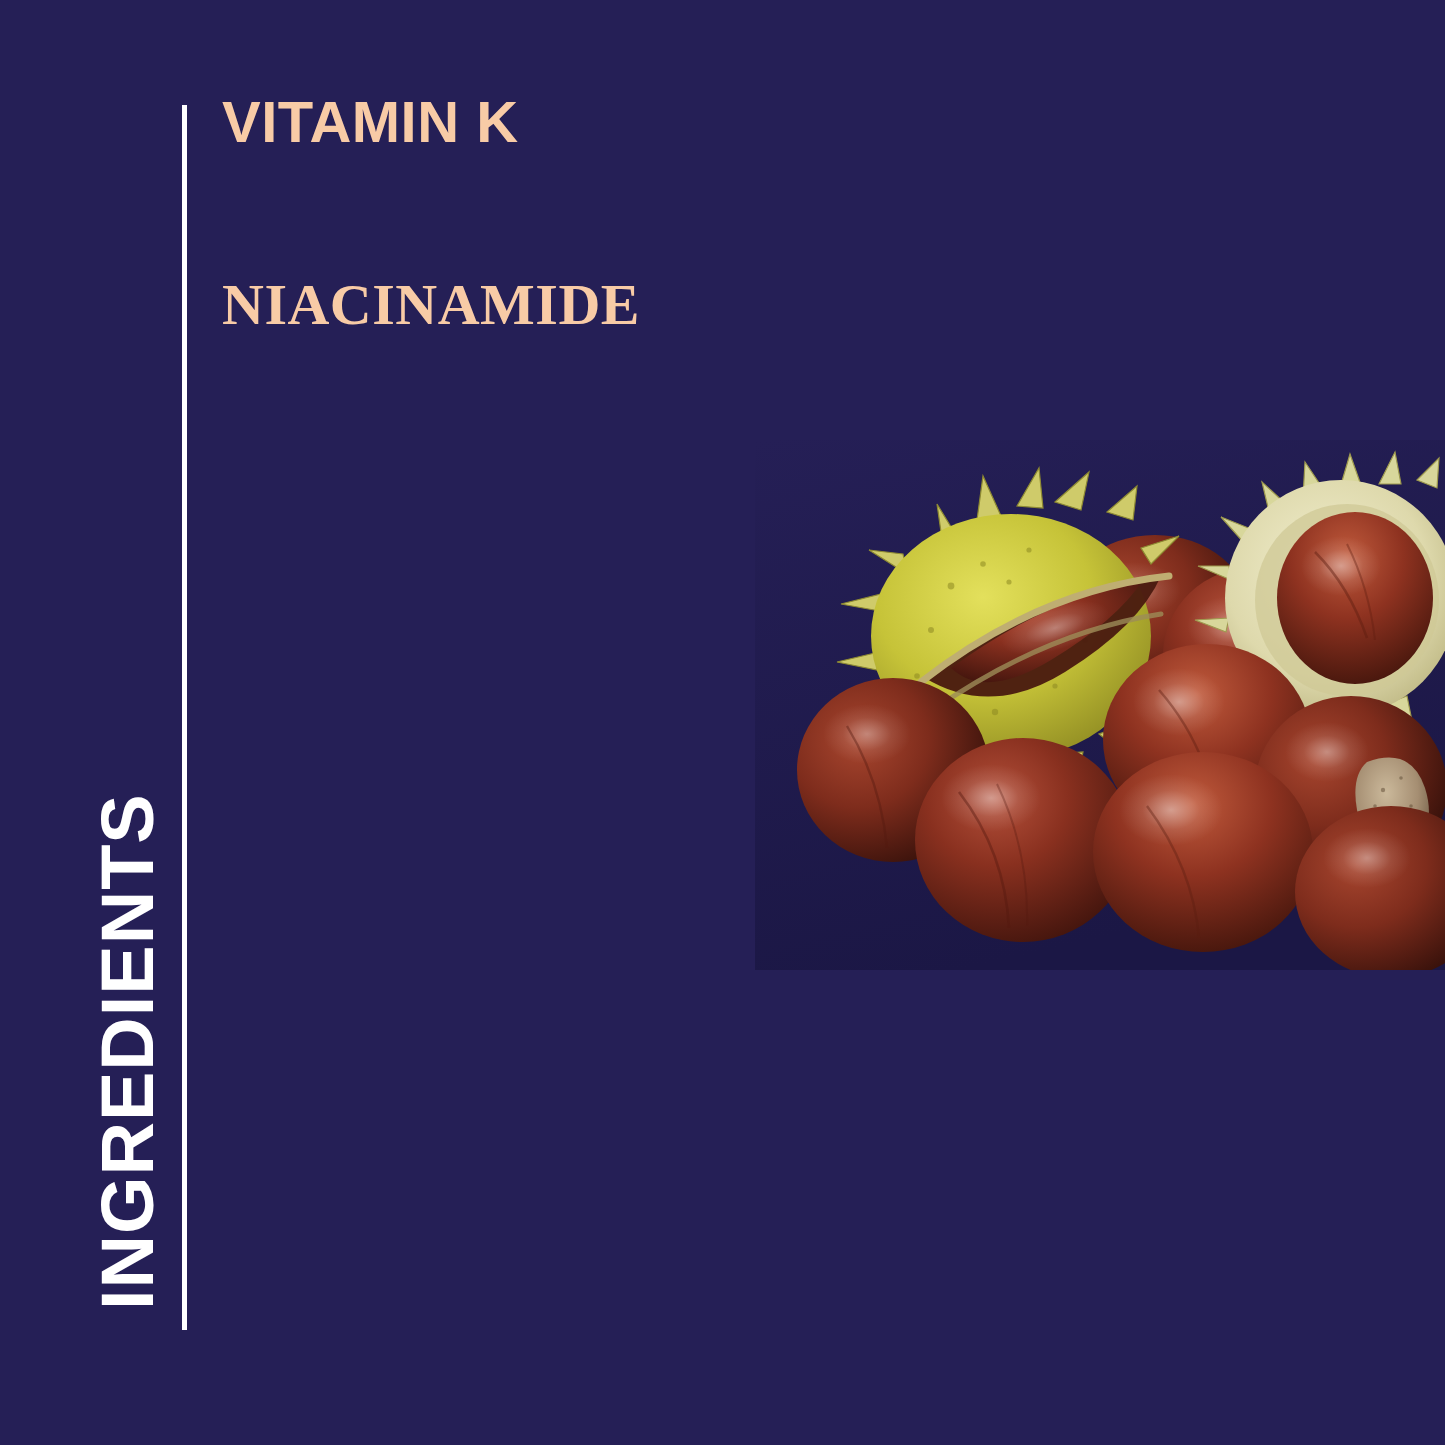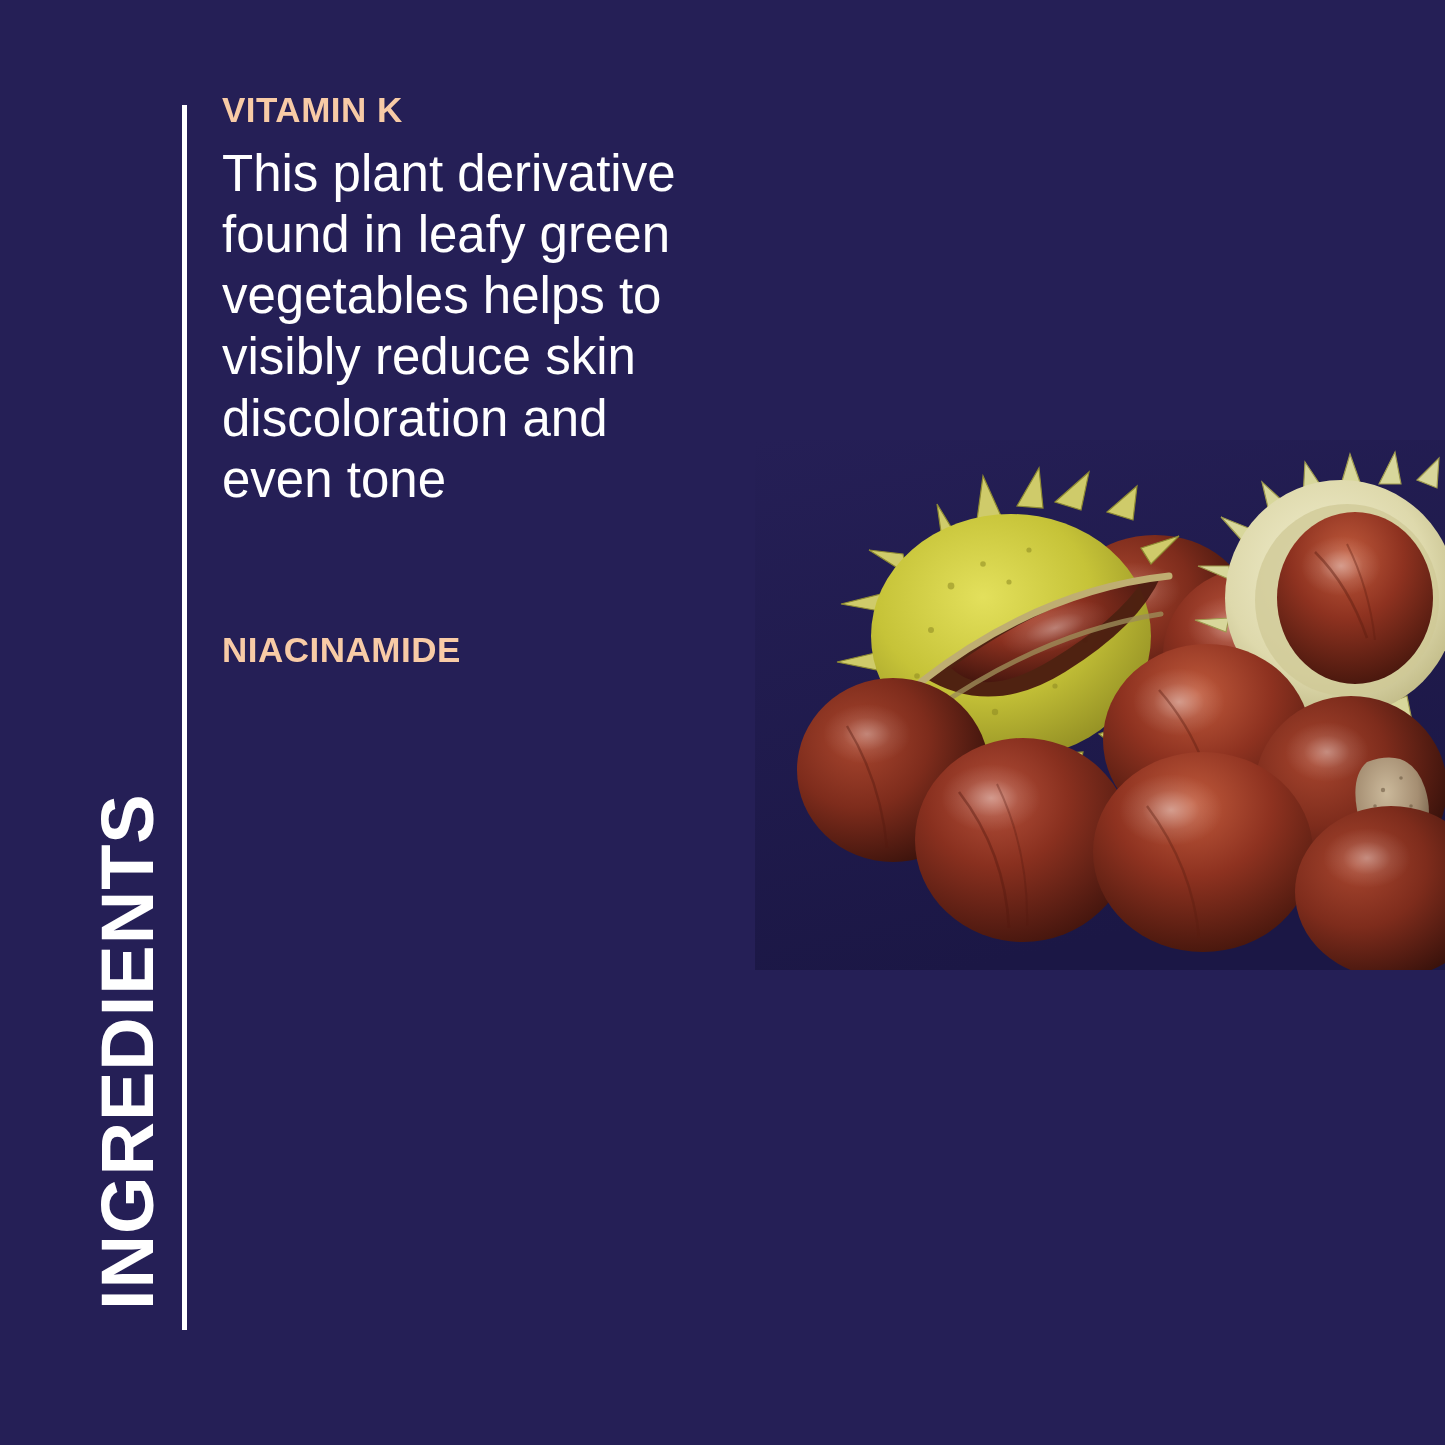--- a/index.html
+++ b/index.html
@@ -26,23 +26,23 @@
 
   
   .divider{
     position:absolute;left:182px;top:105px;
     width:5px;height:1225px;background:#FFFFFF;
   }
 
   
   .content{position:absolute;left:222px;top:92px;width:680px;}
   .block{margin-bottom:26px;}
-  .block:last-child{margin-bottom:8px;}
+  .block:last-child{margin-bottom:8px;font-family:Liberation Serif, serif;}
   .heading{
-    color:#F8CBA6;font-weight:bold;font-size:35px;
+    color:#F8CBA6;font-weight:bold;font-size:58px;
     line-height:1.05;letter-spacing:0.5px;margin:0 0 14px 0;
     white-space:pre-line;
   }
   .body-text{
     color:#FFFFFF;font-size:51px;font-weight:normal;
     line-height:1.20;margin:0;white-space:pre-line;
   }
   .gap-a{height:36px;}
   .gap-b{height:34px;}
 
@@ -61,26 +61,20 @@
   <div class="side-label">
     <span>INGREDIENTS</span>
   </div>
 
   <div class="divider"></div>
 
   <div class="content">
 
     <div class="block">
       <h2 class="heading">VITAMIN K</h2>
-      <p class="body-text">This plant derivative
-found in leafy green
-vegetables helps to
-visibly reduce skin
-discoloration and
-even tone</p>
     </div>
 
     <div class="gap-a"></div>
 
     <div class="block">
     </div>
 
     <div class="gap-b"></div>
 
     <div class="block">

